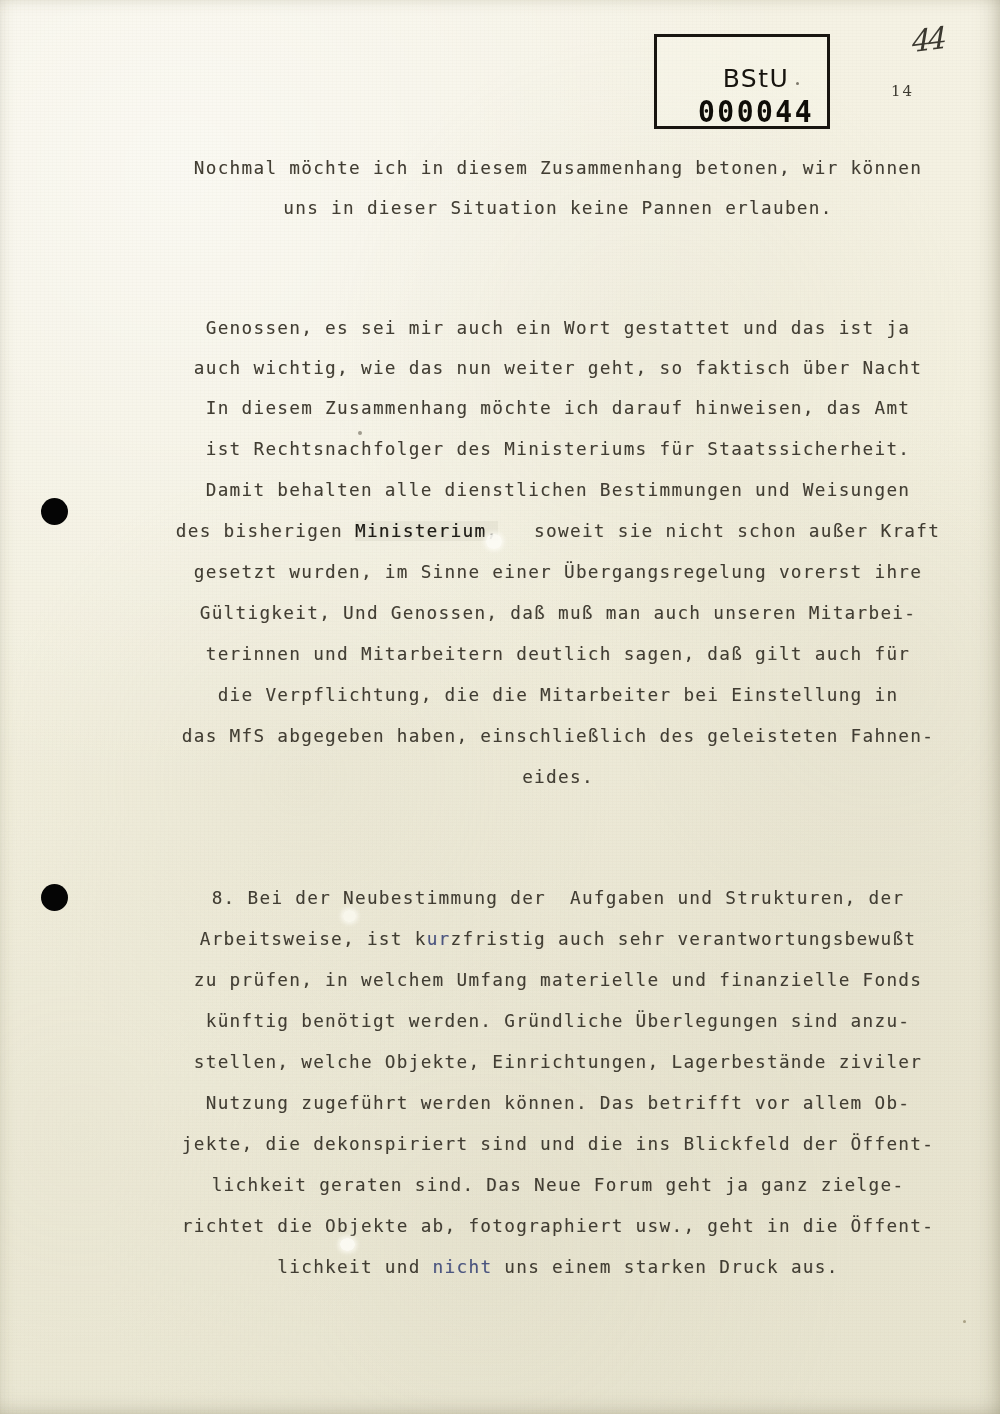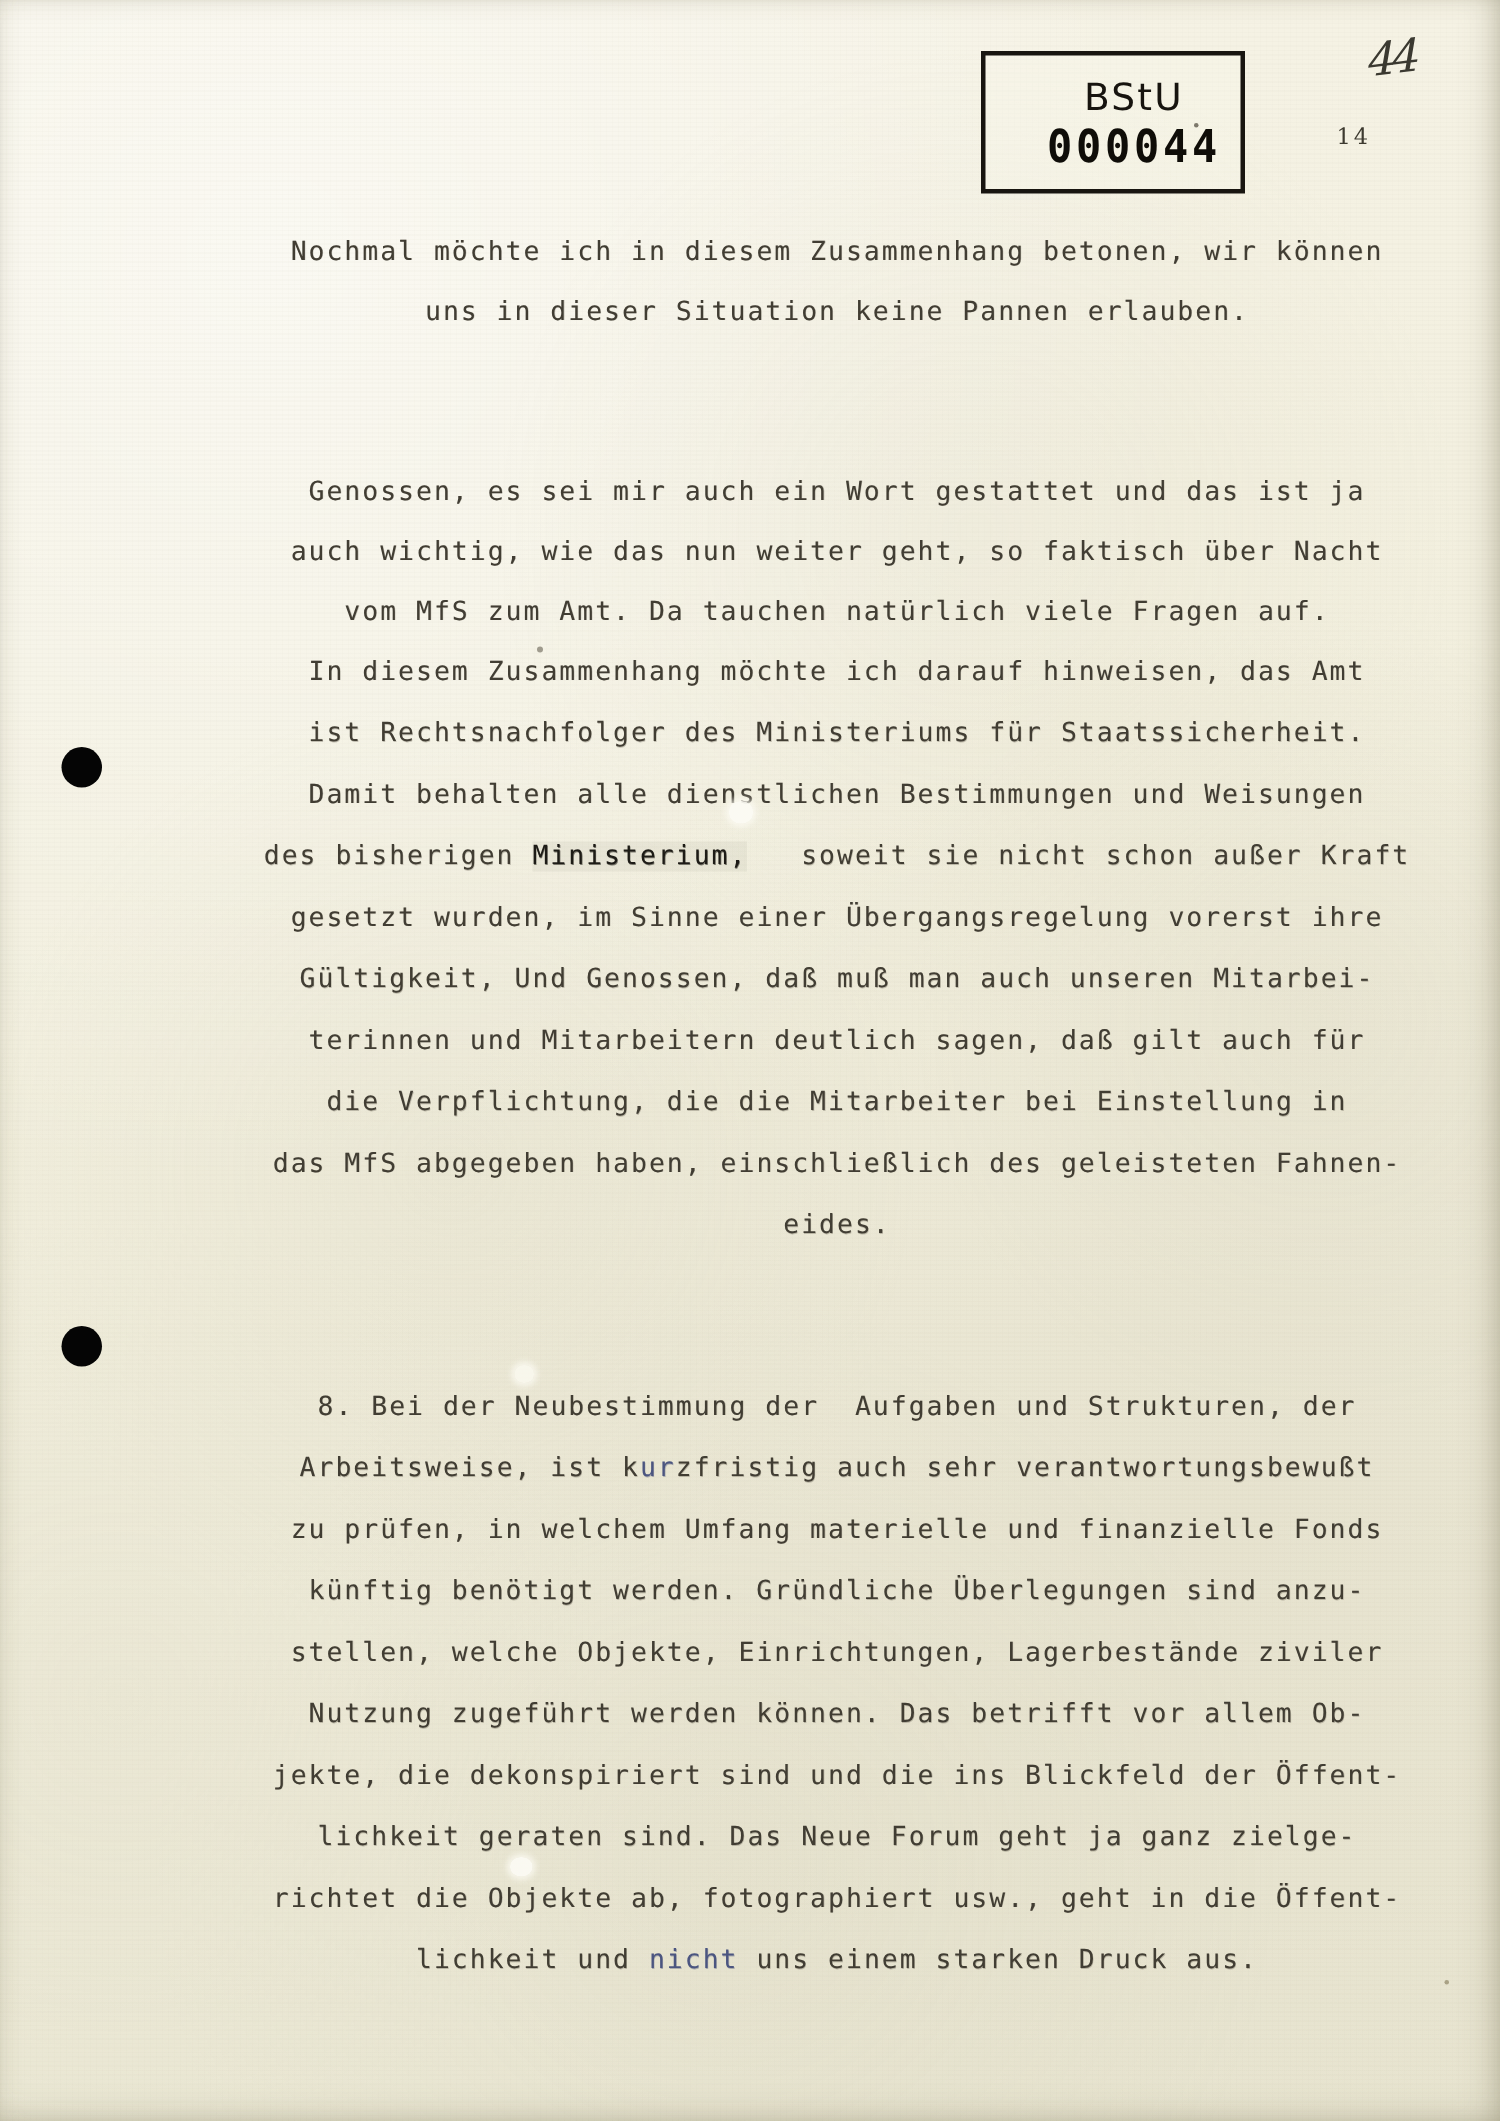--- a/index.html
+++ b/index.html
@@ -51,21 +51,21 @@
     position: absolute;
     left: 654px;
     top: 34px;
     width: 176px;
     height: 95px;
     border: 3px solid #181510;
     box-sizing: border-box;
     display: flex;
     flex-direction: column;
     align-items: center;
-    justify-content: center;
+    justify-content: flex-end;
     background: rgba(250,248,235,0.30);
     padding-left: 28px;
   }
   .stamp-title {
     font-family: "DejaVu Sans", "Liberation Sans", sans-serif;
     font-size: 25px;
     letter-spacing: 1.5px;
     color: #17140f;
     line-height: 1;
     margin-bottom: 7px;
@@ -197,21 +197,20 @@
     <div class="para">
       <div class="tline">Nochmal möchte ich in diesem Zusammenhang betonen, wir können</div>
       <div class="tline">uns in dieser Situation keine Pannen erlauben.</div>
     </div>
 
     <div class="gap-lg"></div>
 
     <div class="para">
       <div class="tline">Genossen, es sei mir auch ein Wort gestattet und das ist ja</div>
       <div class="tline">auch wichtig, wie das nun weiter geht, so faktisch über Nacht</div>
-      <div class="tline">vom MfS zum Amt. Da tauchen natürlich viele Fragen auf.</div>
       <div class="tline tight">In diesem Zusammenhang möchte ich darauf hinweisen, das Amt</div>
       <div class="tline tight">ist Rechtsnachfolger des Ministeriums für Staatssicherheit.</div>
       <div class="tline tight">Damit behalten alle dienstlichen Bestimmungen und Weisungen</div>
       <div class="tline tight">des bisherigen <span class="corr">Ministerium,</span>   soweit sie nicht schon außer Kraft</div>
       <div class="tline tight">gesetzt wurden, im Sinne einer Übergangsregelung vorerst ihre</div>
       <div class="tline tight">Gültigkeit, Und Genossen, daß muß man auch unseren Mitarbei-</div>
       <div class="tline tight">terinnen und Mitarbeitern deutlich sagen, daß gilt auch für</div>
       <div class="tline tight">die Verpflichtung, die die Mitarbeiter bei Einstellung in</div>
       <div class="tline tight">das MfS abgegeben haben, einschließlich des geleisteten Fahnen-</div>
       <div class="tline tight">eides.</div>

